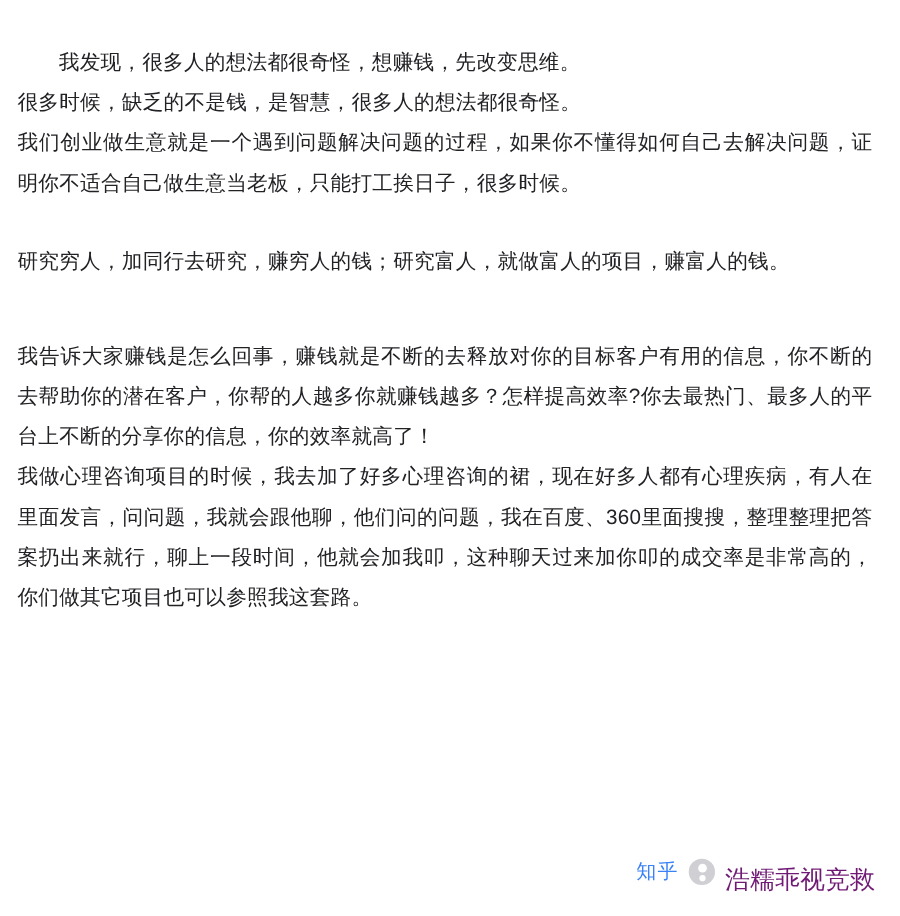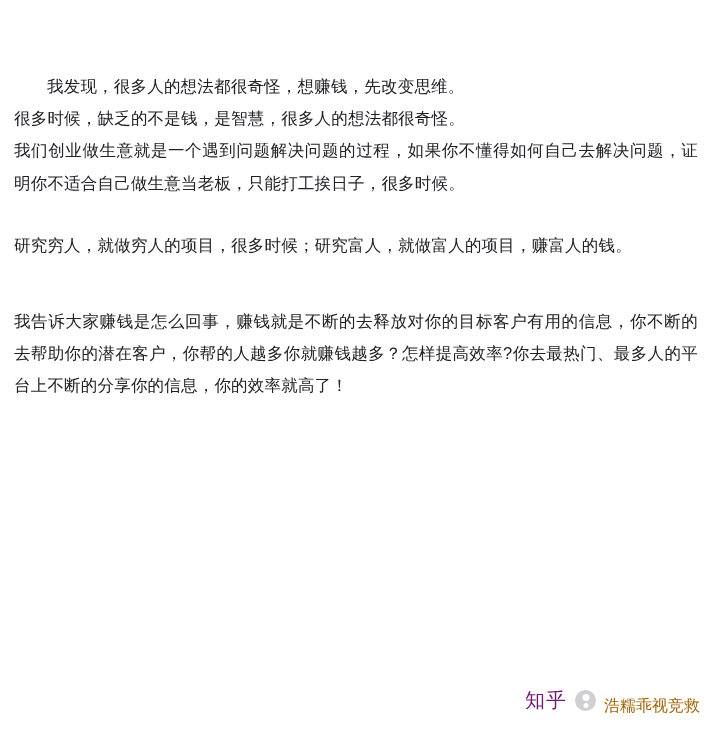--- a/index.html
+++ b/index.html
@@ -19,21 +19,20 @@
     width: 720px;
     height: 733px;
     box-sizing: border-box;
     padding: 34px 22px 0 14px;
   }
   .article {
     font-size: 16.5px;
     line-height: 1.95;
     letter-spacing: 0.2px;
     color: #222226;
-    margin-top: 36px;
   }
   .para {
     margin: 0;
     text-align: justify;
     word-break: break-all;
   }
   .para.indent {
     text-indent: 2em;
   }
   .gap-md { height: 30px; }
@@ -44,22 +43,22 @@
     right: 20px;
     bottom: 16px;
     display: flex;
     align-items: center;
     gap: 8px;
     color: #b8b8bd;
     font-size: 16px;
     user-select: none;
   }
   .watermark .logo {
-    font-size: 20px;
-    color: #701a75;
+    font-size: 16px;
+    color: #3b82f6;
     letter-spacing: 1px;
   }
   .watermark .avatar {
     width: 21px;
     height: 21px;
     border-radius: 50%;
     background: #cfcfd4;
     display: inline-block;
     position: relative;
     flex: none;
@@ -70,43 +69,44 @@
     left: 50%;
     top: 4px;
     transform: translateX(-50%);
     width: 7px;
     height: 7px;
     border-radius: 50%;
     background: #ffffff;
     box-shadow: 0 8px 0 -1px #ffffff;
   }
   .watermark .name {
-    color: #a16207;
-    font-size: 16px;
+    color: #701a75;
+    font-size: 20px;
     margin-top: 12px;
   }
 </style>
 </head>
 <body>
 
 <div class="page">
 
   <div class="article">
 
     <p class="para indent">我发现，很多人的想法都很奇怪，想赚钱，先改变思维。</p>
     <p class="para">很多时候，缺乏的不是钱，是智慧，很多人的想法都很奇怪。</p>
     <p class="para">我们创业做生意就是一个遇到问题解决问题的过程，如果你不懂得如何自己去解决问题，证明你不适合自己做生意当老板，只能打工挨日子，很多时候。</p>
 
     <div class="gap-md"></div>
 
-    <p class="para">研究穷人，就做穷人的项目，很多时候；研究富人，就做富人的项目，赚富人的钱。</p>
+    <p class="para">研究穷人，加同行去研究，赚穷人的钱；研究富人，就做富人的项目，赚富人的钱。</p>
 
     <div class="gap-lg"></div>
 
     <p class="para">我告诉大家赚钱是怎么回事，赚钱就是不断的去释放对你的目标客户有用的信息，你不断的去帮助你的潜在客户，你帮的人越多你就赚钱越多？怎样提高效率?你去最热门、最多人的平台上不断的分享你的信息，你的效率就高了！</p>
+    <p class="para">我做心理咨询项目的时候，我去加了好多心理咨询的裙，现在好多人都有心理疾病，有人在里面发言，问问题，我就会跟他聊，他们问的问题，我在百度、360里面搜搜，整理整理把答案扔出来就行，聊上一段时间，他就会加我叩，这种聊天过来加你叩的成交率是非常高的，你们做其它项目也可以参照我这套路。</p>
 
   </div>
 
   <div class="watermark">
     <span class="logo">知乎</span>
     <span class="avatar"></span>
     <span class="name">浩糯乖视竞救</span>
   </div>
 
 </div>

